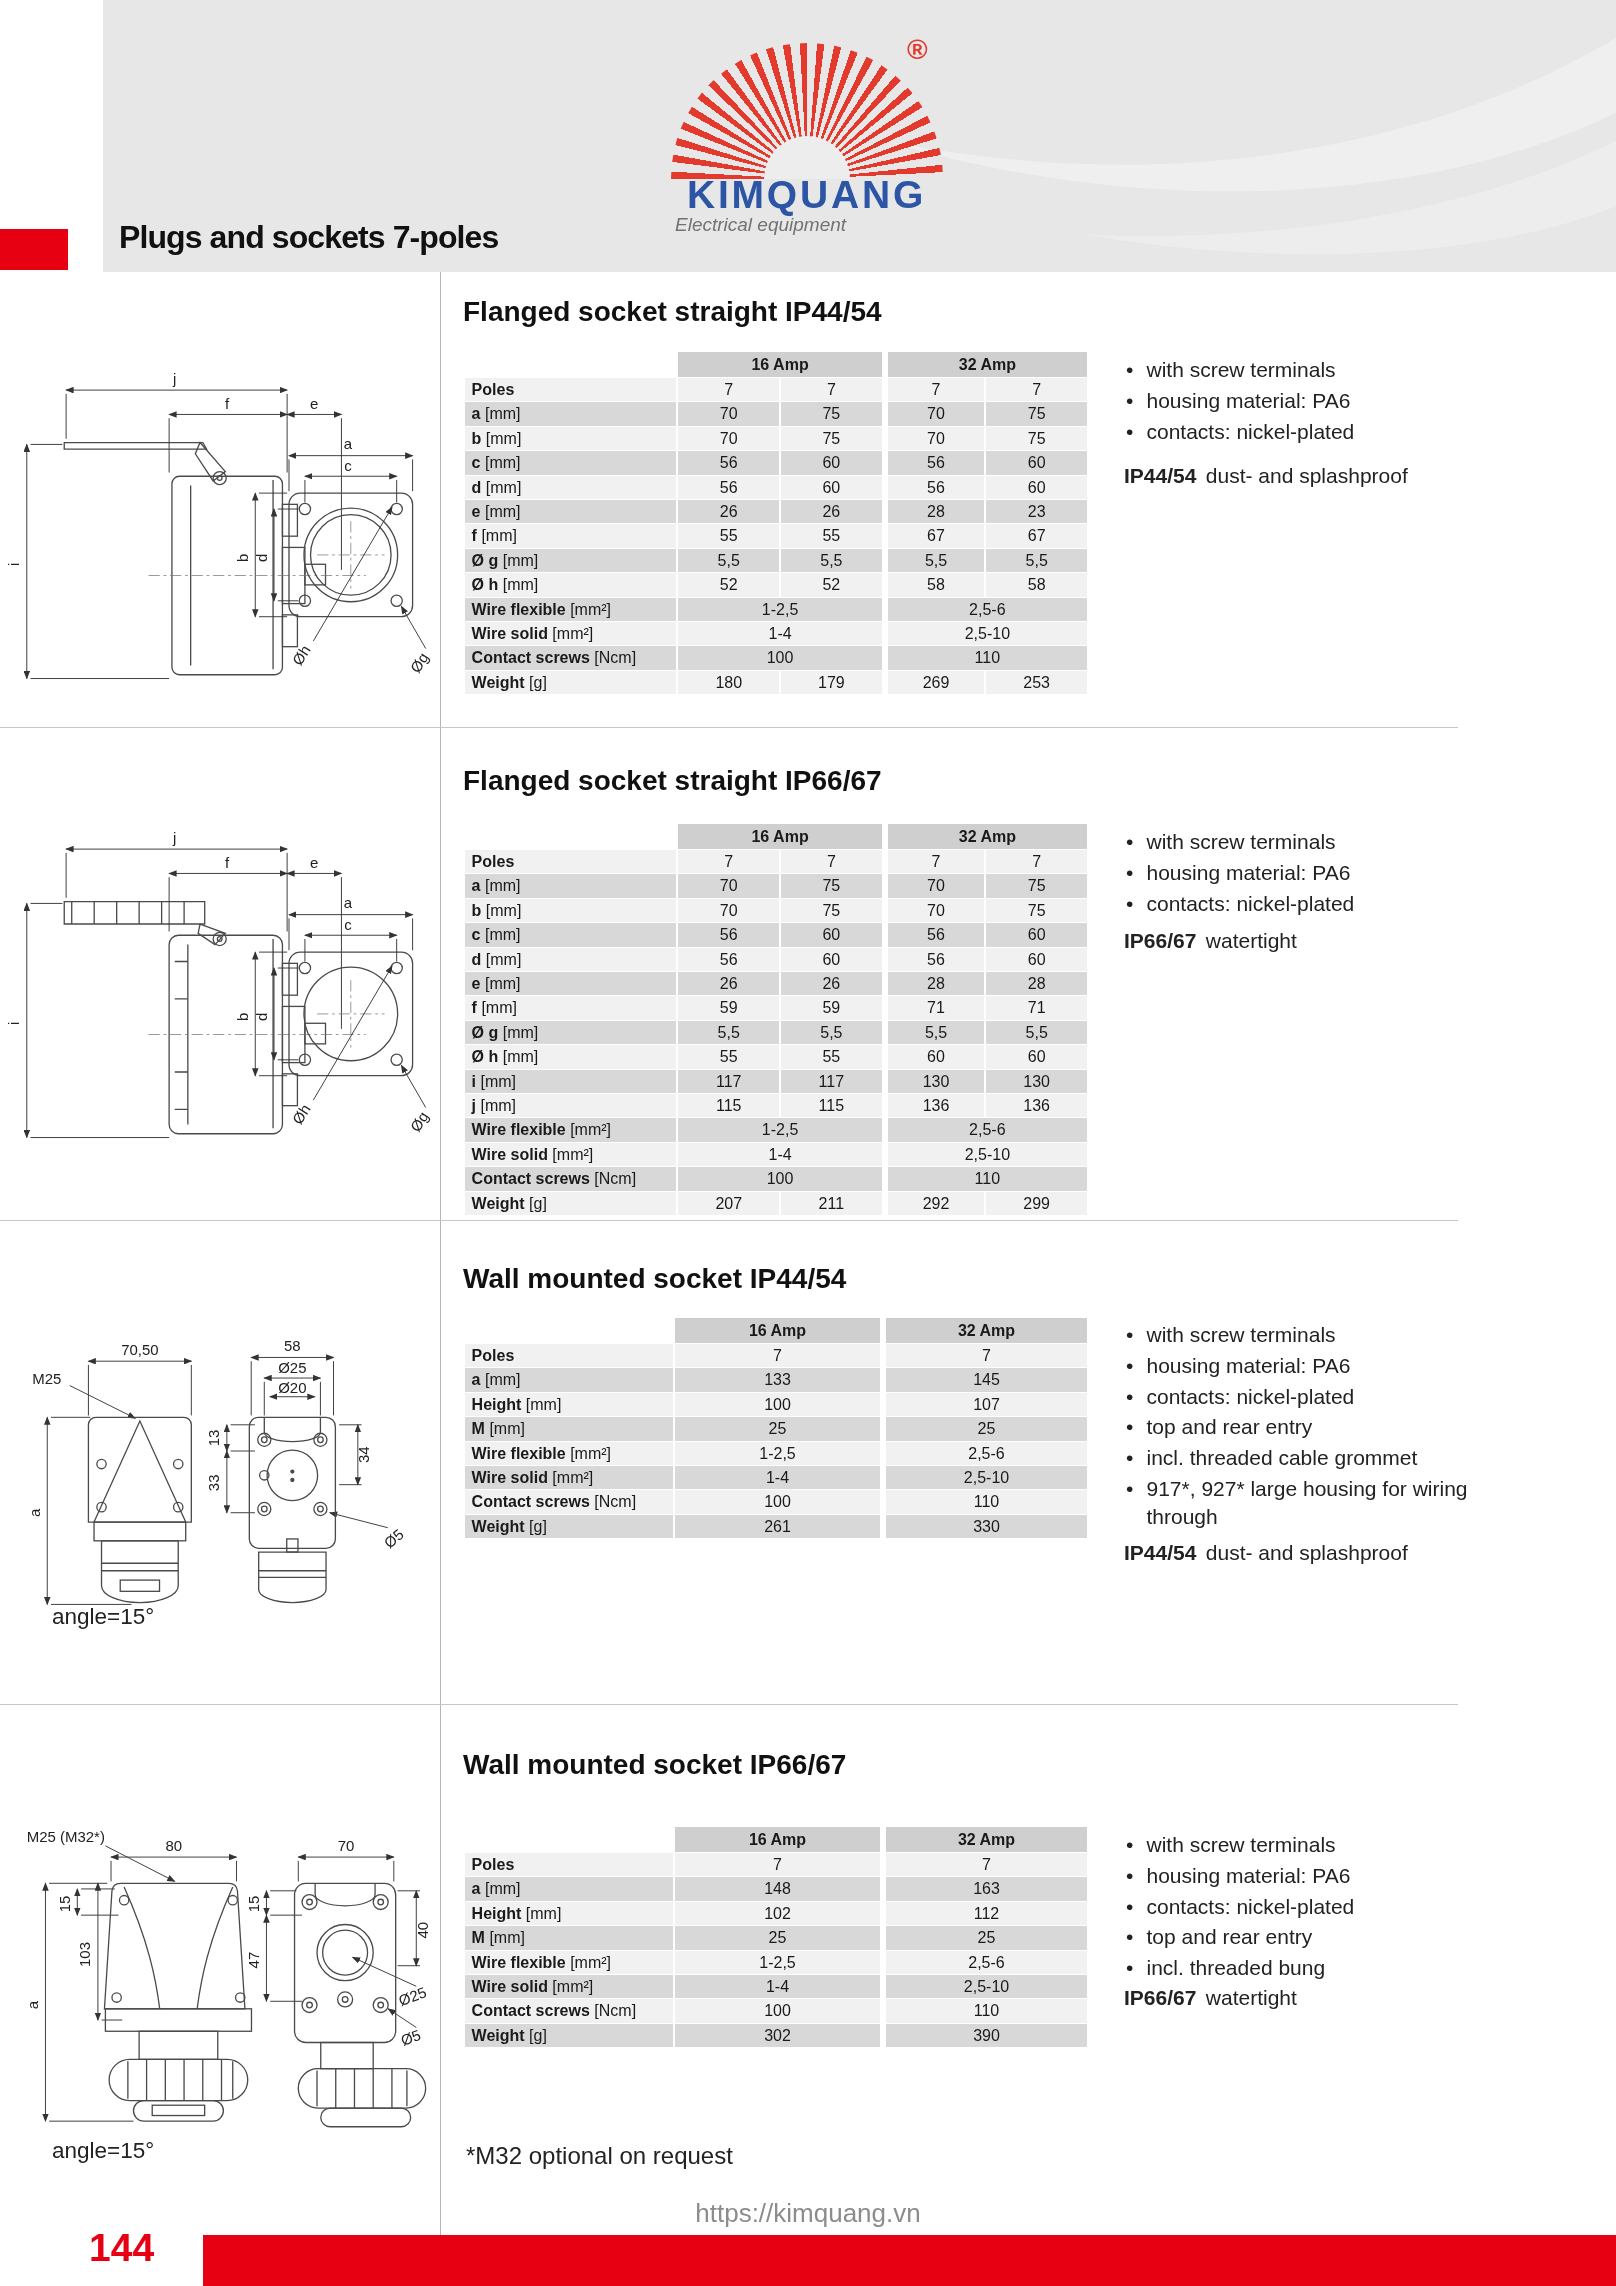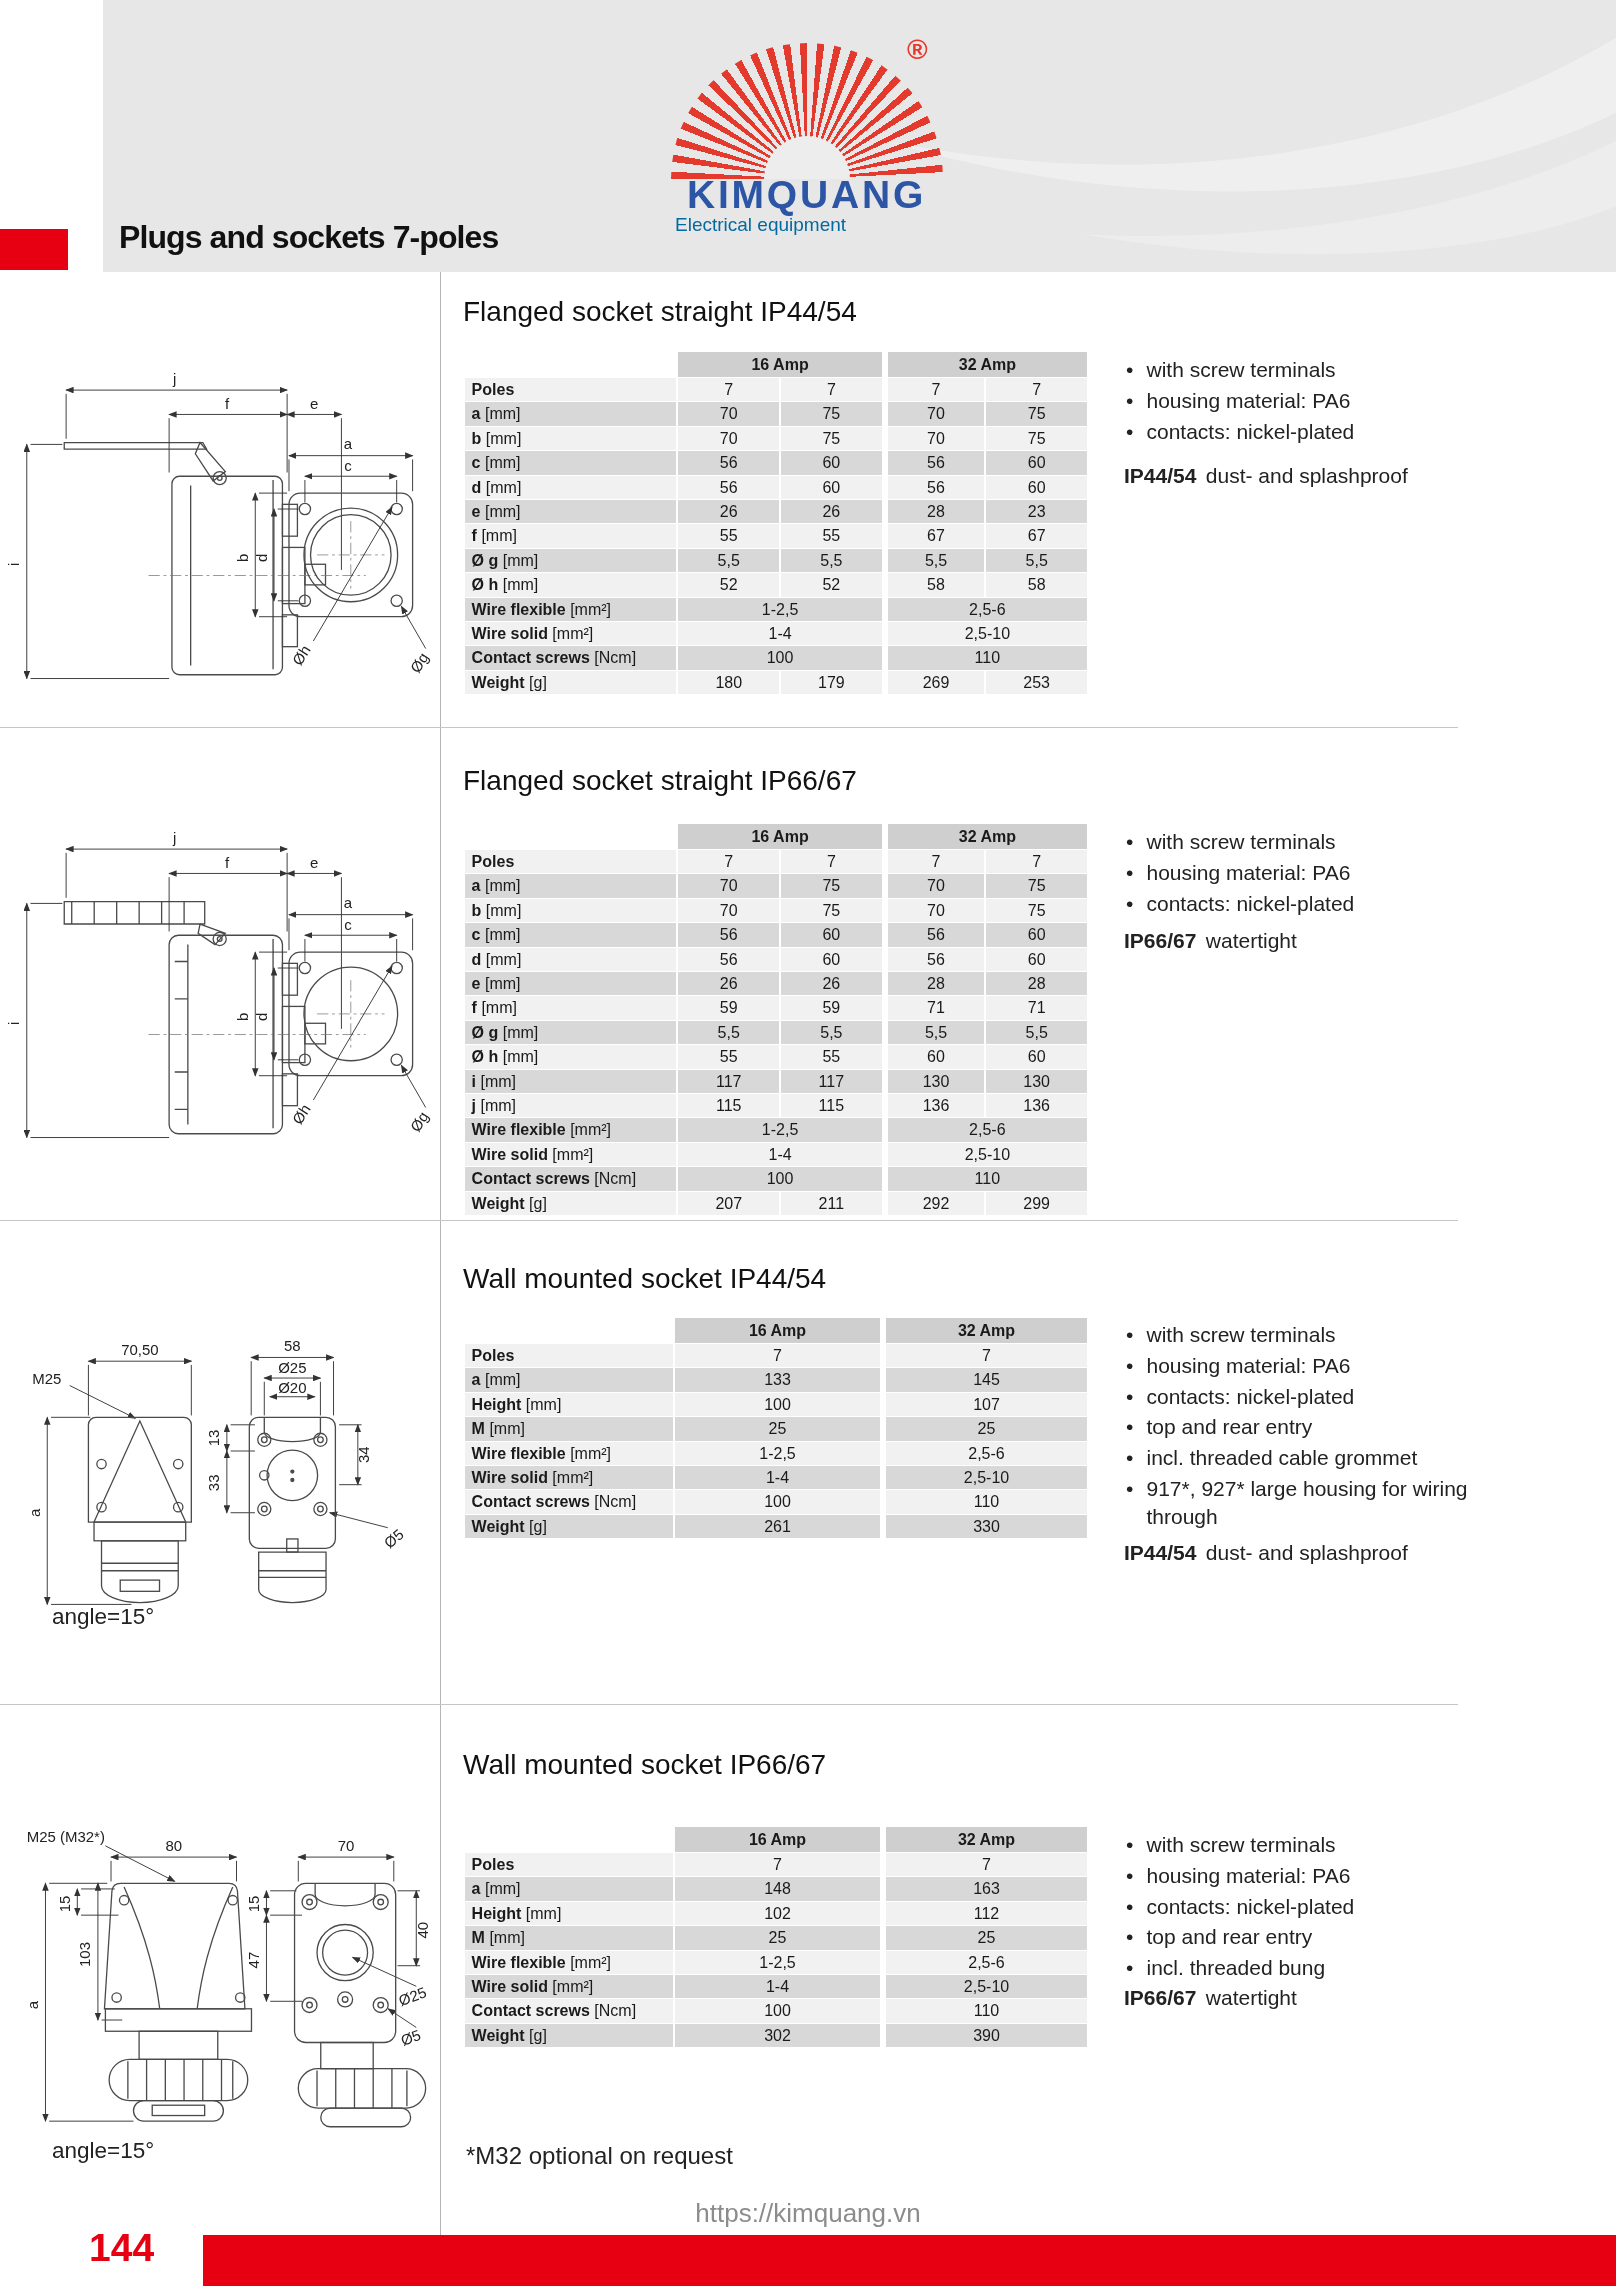--- a/index.html
+++ b/index.html
@@ -16,28 +16,28 @@
   
   .logo{position:absolute;left:656px;top:34px;width:309px;height:199px;}
   .fan{position:absolute;left:15px;top:9.4px;width:272px;height:136px;
        border-radius:136px 136px 0 0;
        background:repeating-conic-gradient(from 270deg at 50% 100%,#e43a2e 0deg 3.1deg,rgba(0,0,0,0) 3.1deg 7.25deg);}
   .fan-hole{position:absolute;left:108px;top:102px;width:86px;height:43px;
             border-radius:43px 43px 0 0;background:#ededee;}
   .reg{position:absolute;left:251px;top:0px;font-size:28px;color:#e43a2e;font-weight:bold;}
   .brand{position:absolute;left:13px;top:139px;width:275px;text-align:center;
          font-size:39px;font-weight:bold;letter-spacing:2.8px;color:#2c55a5;}
-  .tagline{position:absolute;left:19px;top:180px;font-size:19px;color:#0369a1;}
+  .tagline{position:absolute;left:19px;top:180px;font-size:19px;font-style:italic;color:#737373;}
 
   
   .vline{position:absolute;left:440px;top:272px;width:0.9px;height:1964px;background:#b5b5b6;}
   .hline{position:absolute;left:0;width:1458px;height:0.9px;background:#c6c6c7;}
 
   
-  .sec-title{position:absolute;left:463px;font-size:28px;font-weight:normal;color:#111;white-space:nowrap;}
+  .sec-title{position:absolute;left:463px;font-size:28px;font-weight:bold;color:#111;white-space:nowrap;}
 
   table.spec{position:absolute;left:463px;border-collapse:separate;border-spacing:2.8px 0;
              table-layout:fixed;width:626px;font-size:16px;}
   table.spec td{height:23.4px;padding:0;line-height:23.4px;border-bottom:1.9px solid #fff;overflow:hidden;white-space:nowrap;}
   table.spec td.lbl{text-align:left;padding-left:6.6px;}
   table.spec td.val{text-align:center;}
   table.spec tr.light td{background:#f1f1f2;}
   table.spec tr.dark td{background:#d8d8d9;}
   table.spec tr.amp-row td{background:#cfcfd0;font-weight:bold;text-align:center;height:25px;line-height:25px;}
   table.spec tr.amp-row td.lbl{background:transparent;}

